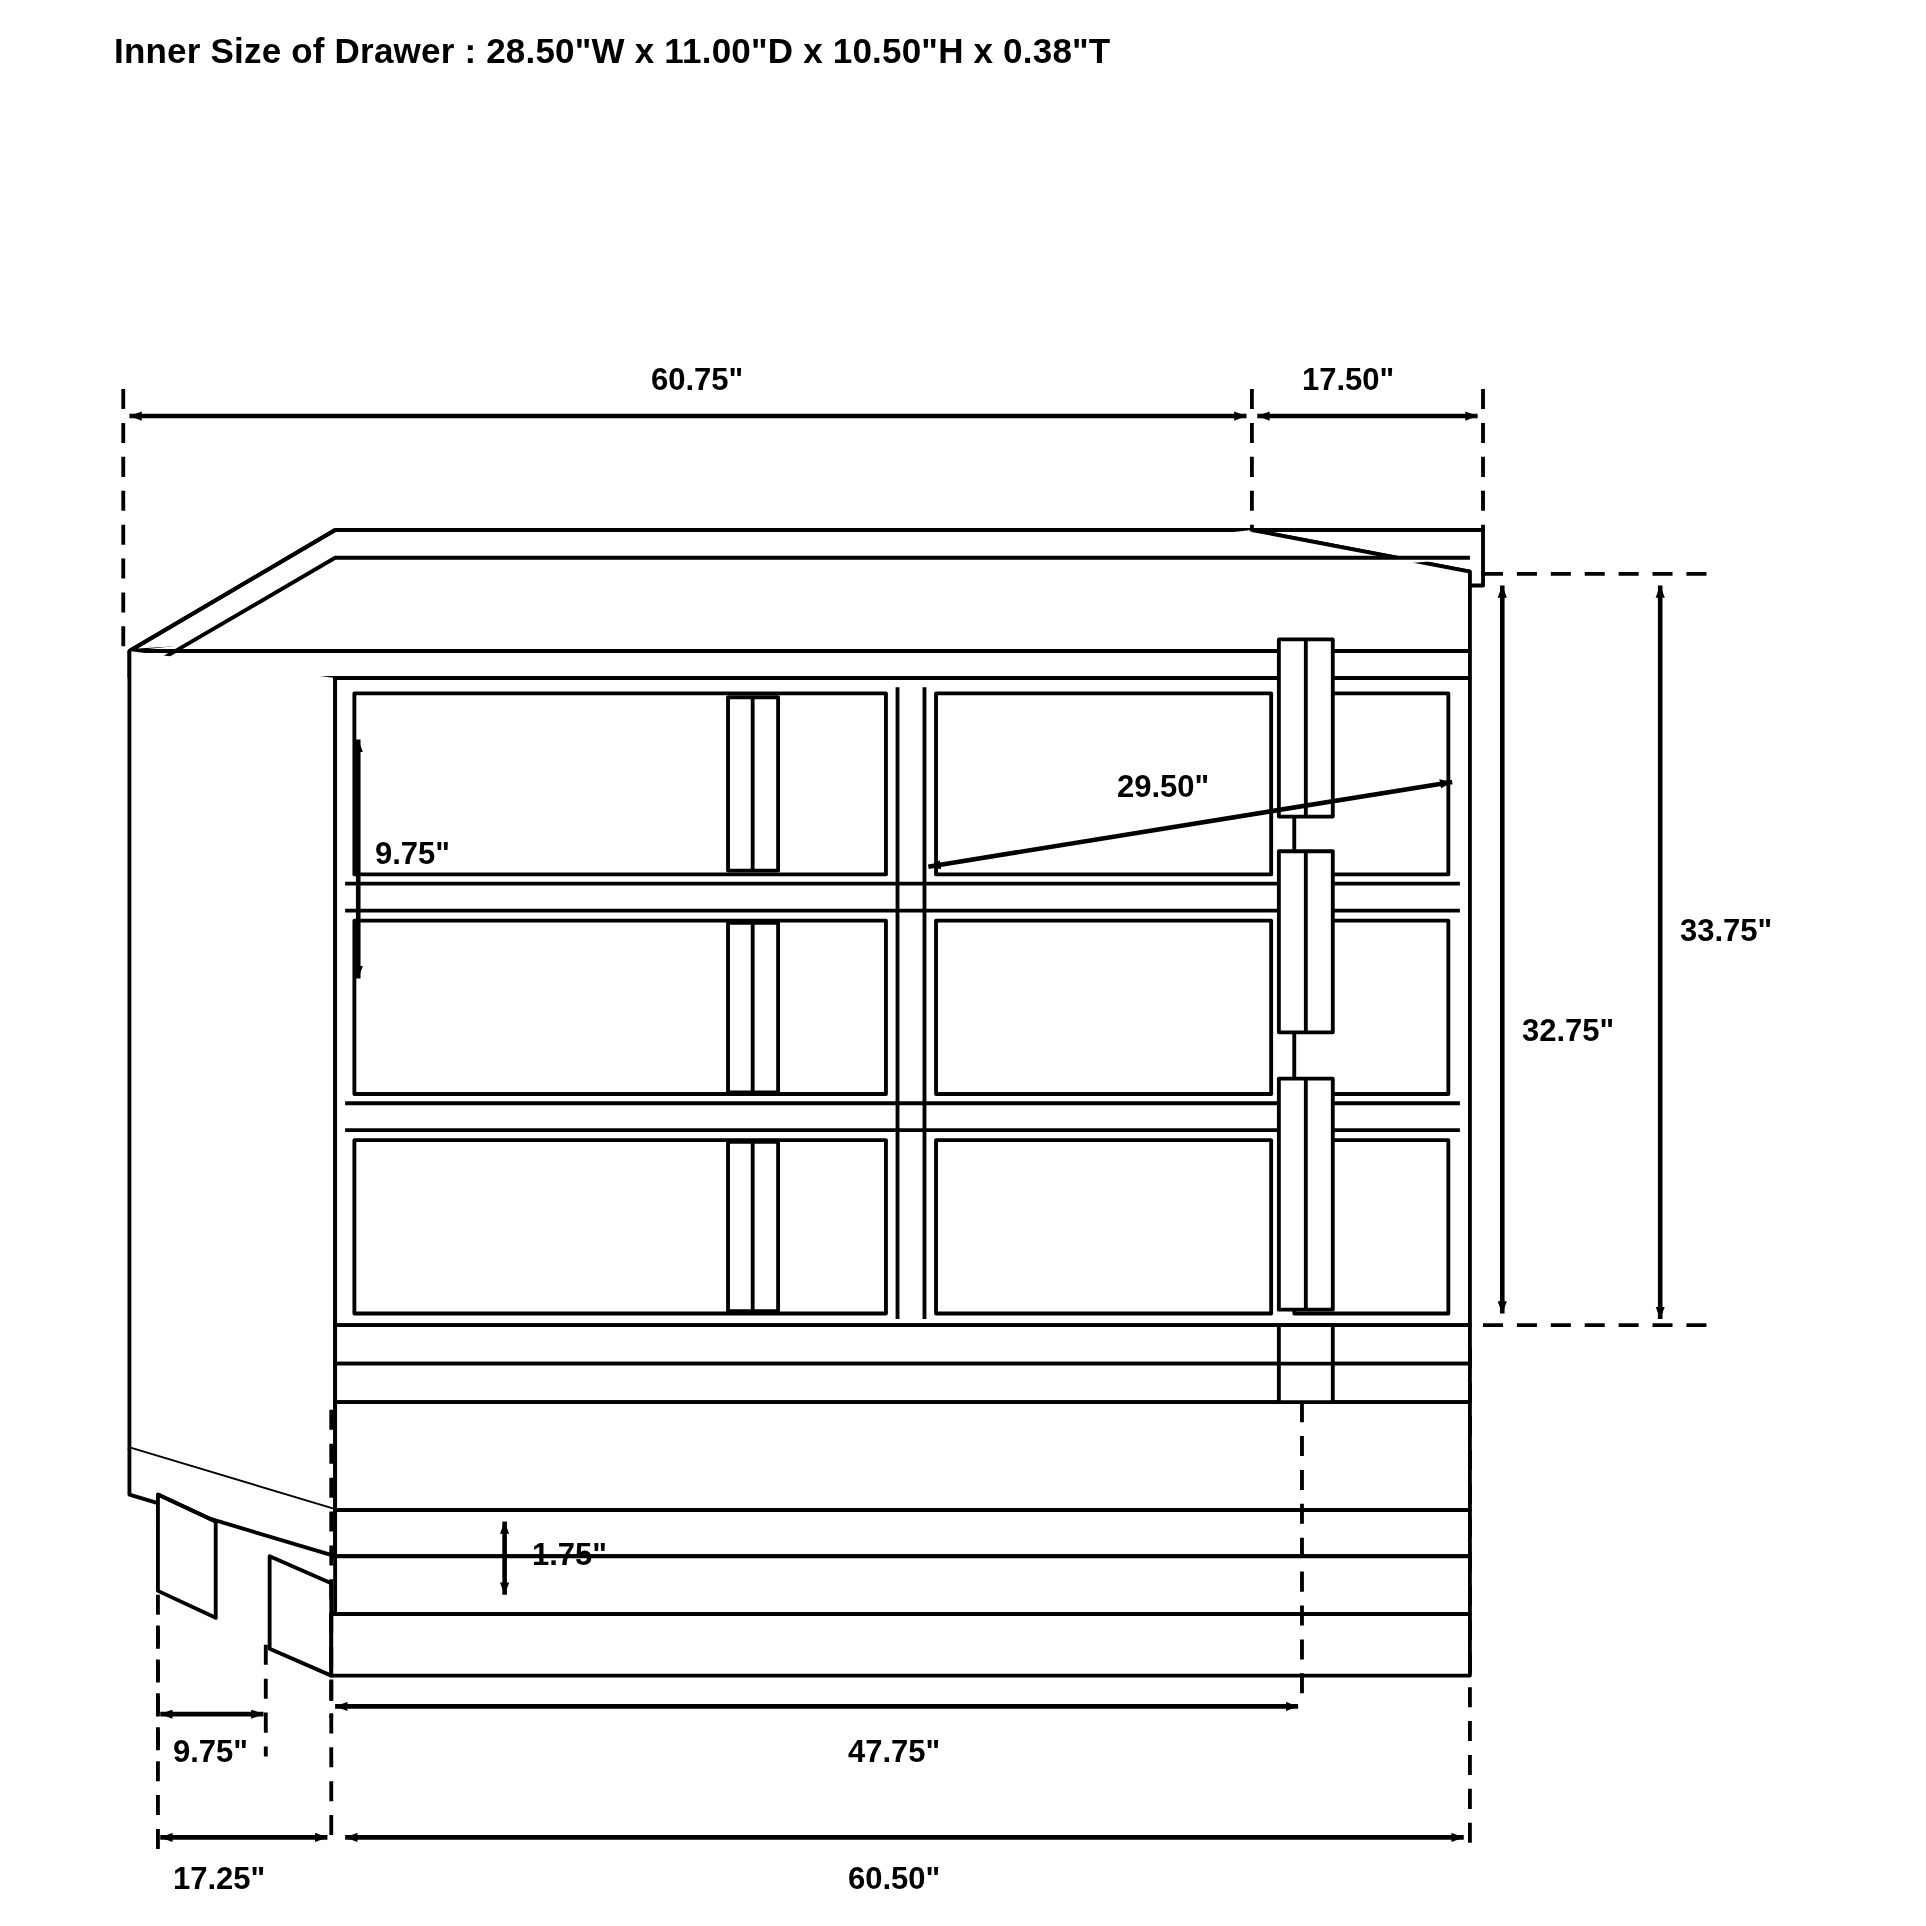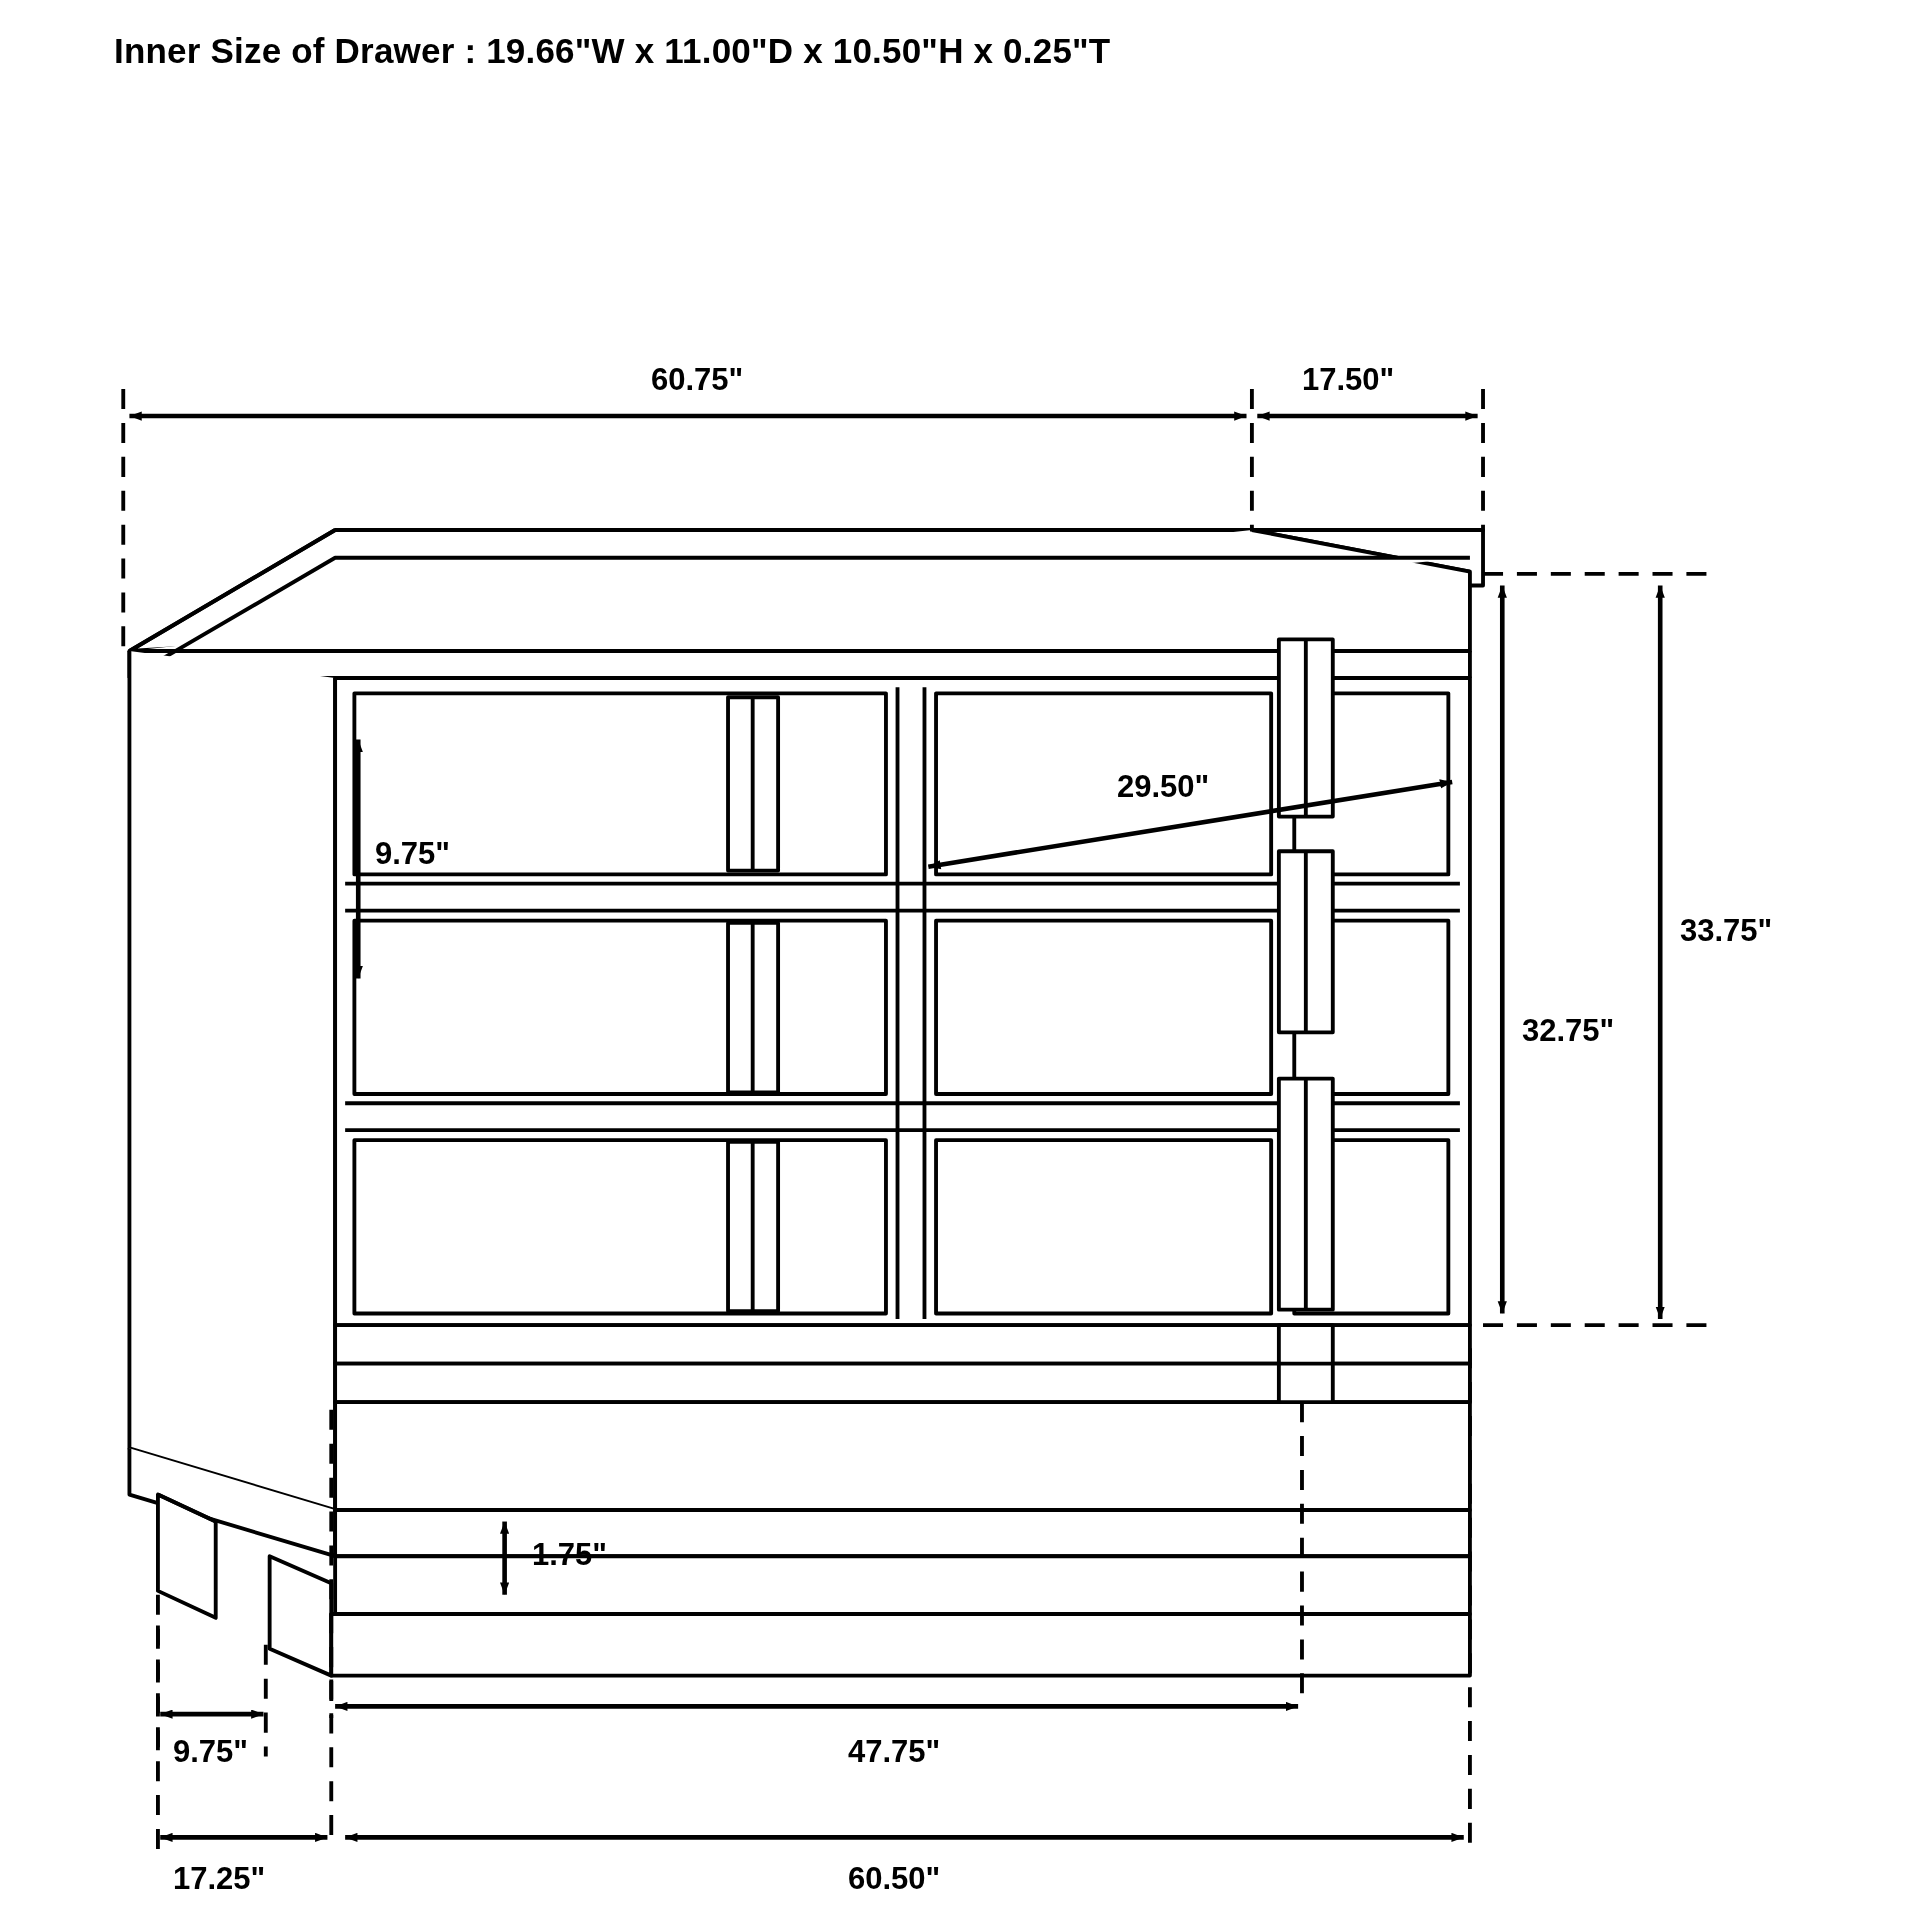--- a/index.html
+++ b/index.html
@@ -19,21 +19,21 @@
     font-weight:bold;
     white-space:nowrap;
   }
   svg.diagram{position:absolute;left:0;top:0;width:1926px;height:1926px;}
 </style>
 </head>
 <body>
 
 <div id="root">
 
-  <div class="title">Inner Size of Drawer : 19.66"W x 11.00"D x 10.50"H x 0.25"T</div>
+  <div class="title">Inner Size of Drawer : 28.50"W x 11.00"D x 10.50"H x 0.38"T</div>
 
   <svg class="diagram" viewBox="0 0 2500 2500">
     <defs>
       <marker id="arrEnd" markerWidth="18" markerHeight="18" refX="16" refY="6" orient="auto" markerUnits="userSpaceOnUse">
         <path d="M0,0 L16,6 L0,12 z" fill="#000"></path>
       </marker>
       <marker id="arrStart" markerWidth="18" markerHeight="18" refX="0" refY="6" orient="auto" markerUnits="userSpaceOnUse">
         <path d="M16,0 L0,6 L16,12 z" fill="#000"></path>
       </marker>
     </defs>

